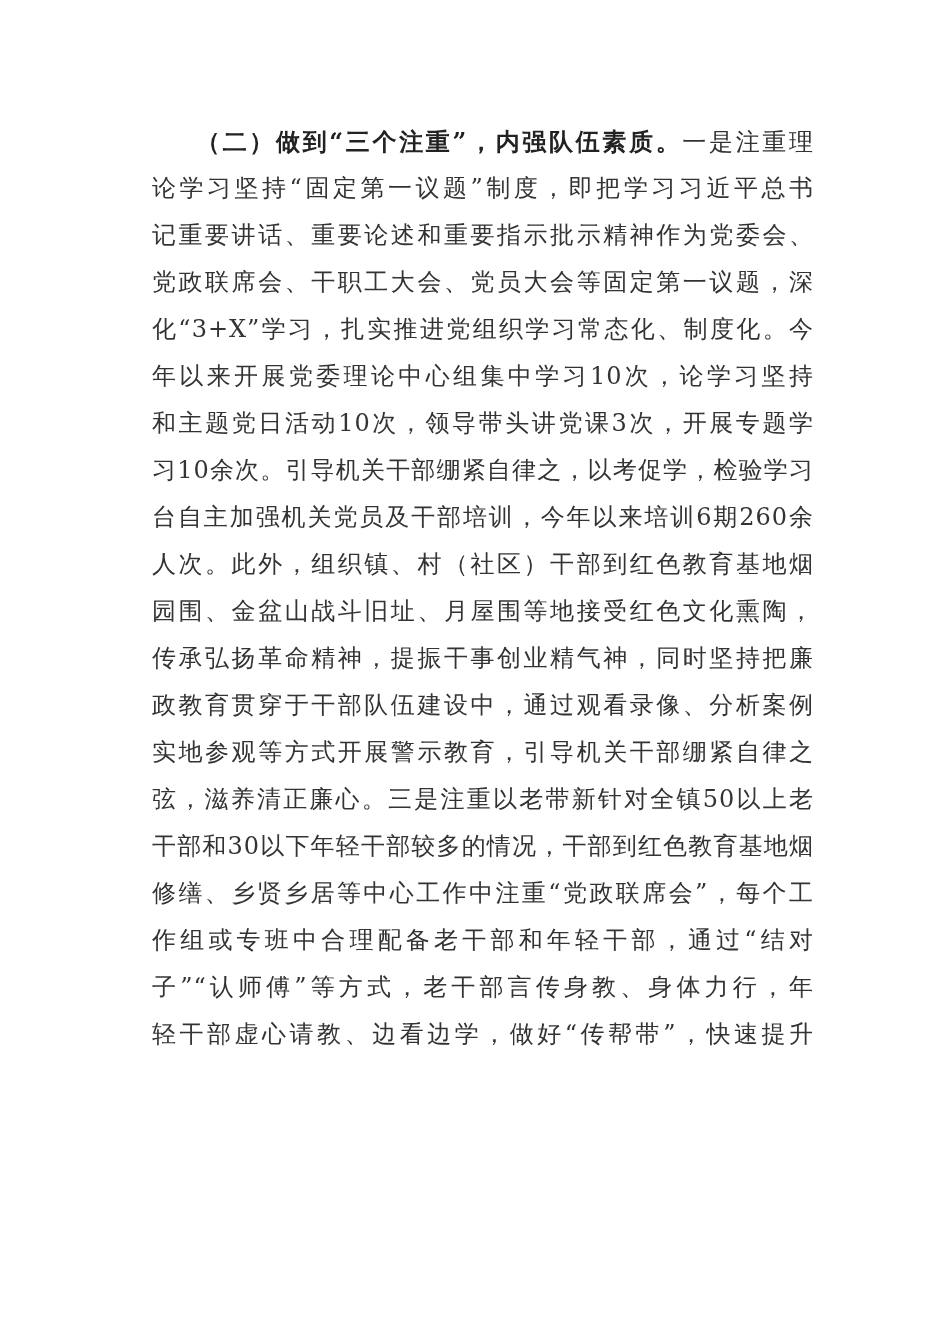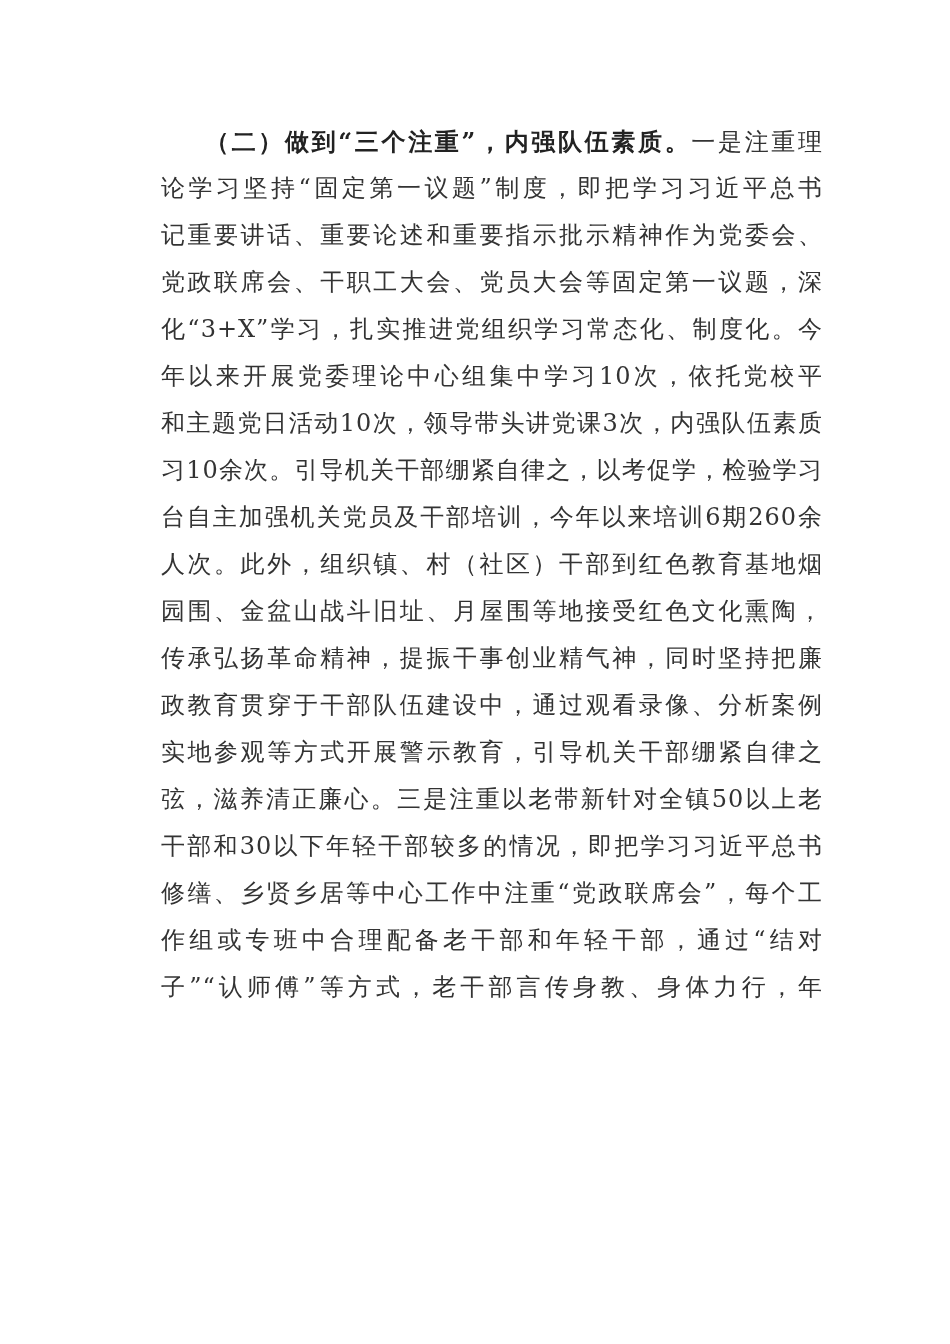--- a/index.html
+++ b/index.html
@@ -1,19 +1,19 @@
 <!DOCTYPE html>
 <html><head>
   <meta charset="utf-8">
   <style>
     html, body { margin: 0; padding: 0; background: #ffffff; }
     body { width: 950px; height: 1344px; position: relative; overflow: hidden; }
     .page {
       position: absolute;
-      left: 161px;
+      left: 152px;
       top: 118px;
       width: 662px;
       font-family: "DejaVu Serif", "Liberation Serif", serif;
       color: #333333;
     }
     .line {
       height: 47px;
       line-height: 47px;
       font-size: 24px;
       white-space: nowrap;
@@ -28,27 +28,28 @@
 <body>
 
 <div class="page">
   <div class="line first">
     <span class="bold">（二）做到“三个注重”，内强队伍素质。</span><span>一是注重理</span>
   </div>
   <div class="line">论学习坚持“固定第一议题”制度，即把学习习近平总书</div>
   <div class="line">记重要讲话、重要论述和重要指示批示精神作为党委会、</div>
   <div class="line">党政联席会、干职工大会、党员大会等固定第一议题，深</div>
   <div class="line">化“3+X”学习，扎实推进党组织学习常态化、制度化。今</div>
-  <div class="line">年以来开展党委理论中心组集中学习10次，依托党校平</div>
-  <div class="line">和主题党日活动10次，领导带头讲党课3次，内强队伍素质</div>
+  <div class="line">年以来开展党委理论中心组集中学习10次，论学习坚持</div>
+  <div class="line">和主题党日活动10次，领导带头讲党课3次，开展专题学</div>
   <div class="line">习10余次。引导机关干部绷紧自律之，以考促学，检验学习</div>
   <div class="line">台自主加强机关党员及干部培训，今年以来培训6期260余</div>
   <div class="line">人次。此外，组织镇、村（社区）干部到红色教育基地烟</div>
   <div class="line">园围、金盆山战斗旧址、月屋围等地接受红色文化熏陶，</div>
   <div class="line">传承弘扬革命精神，提振干事创业精气神，同时坚持把廉</div>
   <div class="line">政教育贯穿于干部队伍建设中，通过观看录像、分析案例</div>
   <div class="line">实地参观等方式开展警示教育，引导机关干部绷紧自律之</div>
   <div class="line">弦，滋养清正廉心。三是注重以老带新针对全镇50以上老</div>
-  <div class="line">干部和30以下年轻干部较多的情况，即把学习习近平总书</div>
+  <div class="line">干部和30以下年轻干部较多的情况，干部到红色教育基地烟</div>
   <div class="line">修缮、乡贤乡居等中心工作中注重“党政联席会”，每个工</div>
   <div class="line">作组或专班中合理配备老干部和年轻干部，通过“结对</div>
   <div class="line">子”“认师傅”等方式，老干部言传身教、身体力行，年</div>
+  <div class="line">轻干部虚心请教、边看边学，做好“传帮带”，快速提升</div>
 </div>
 
 </body></html>

